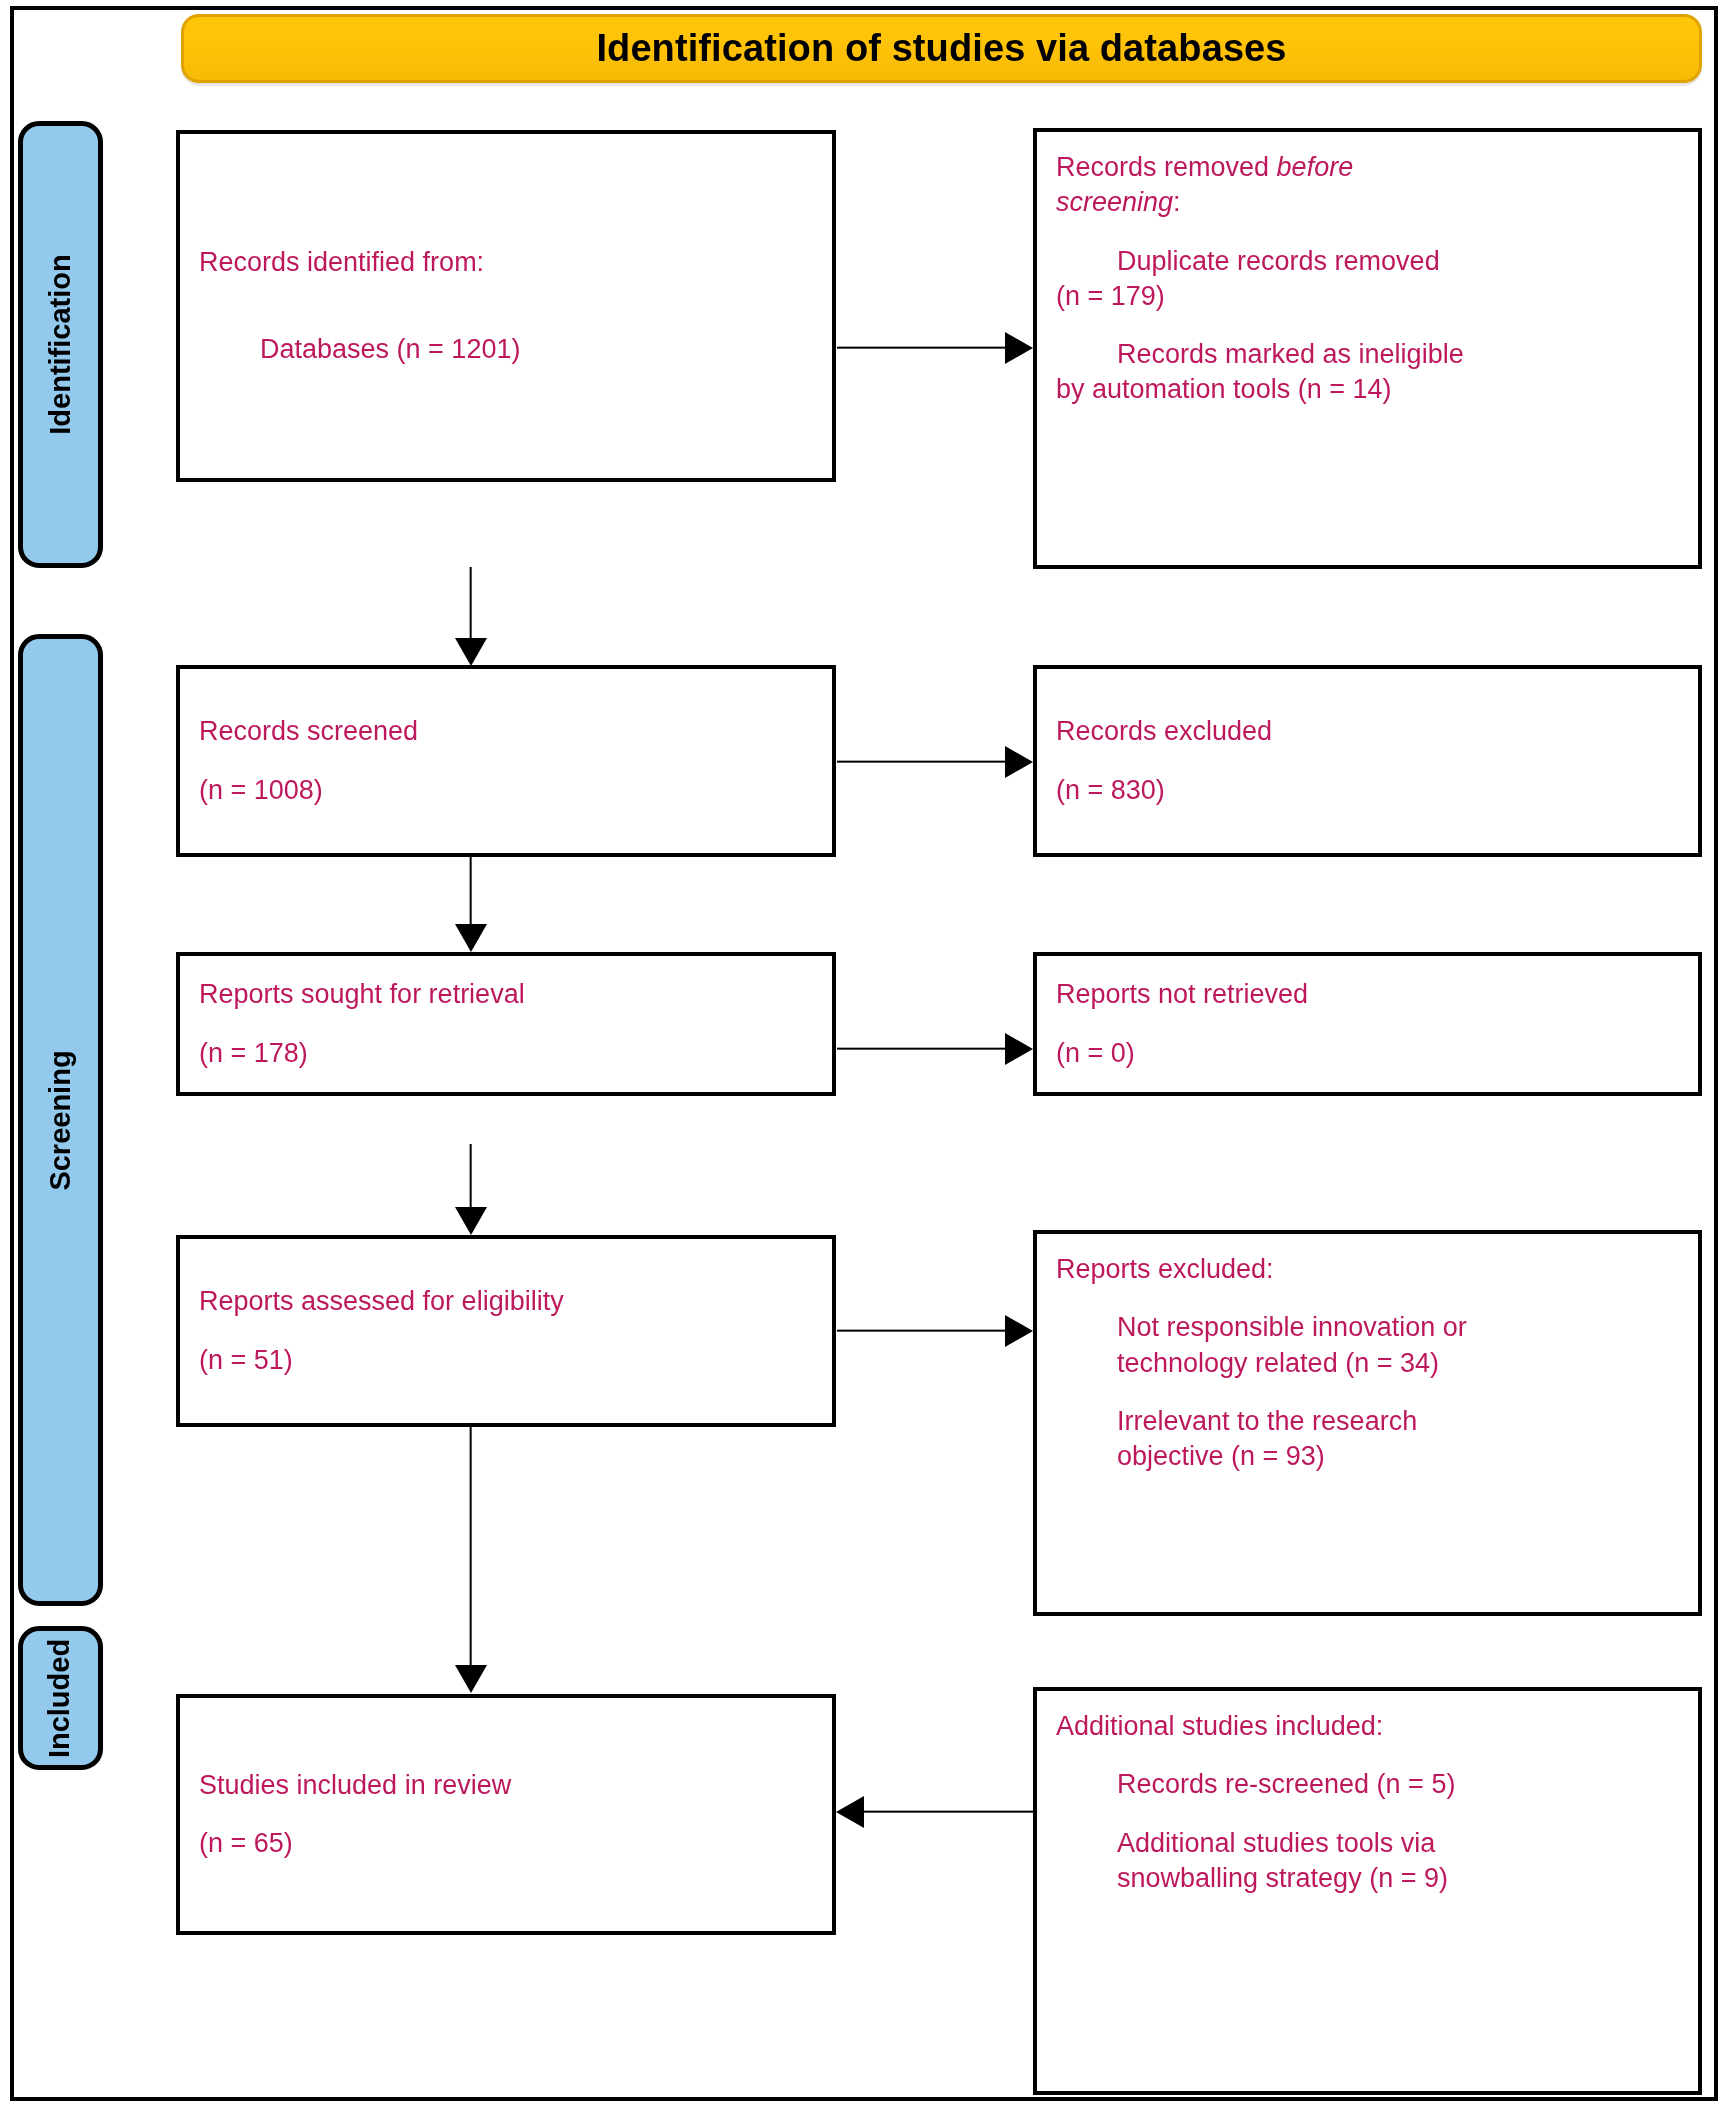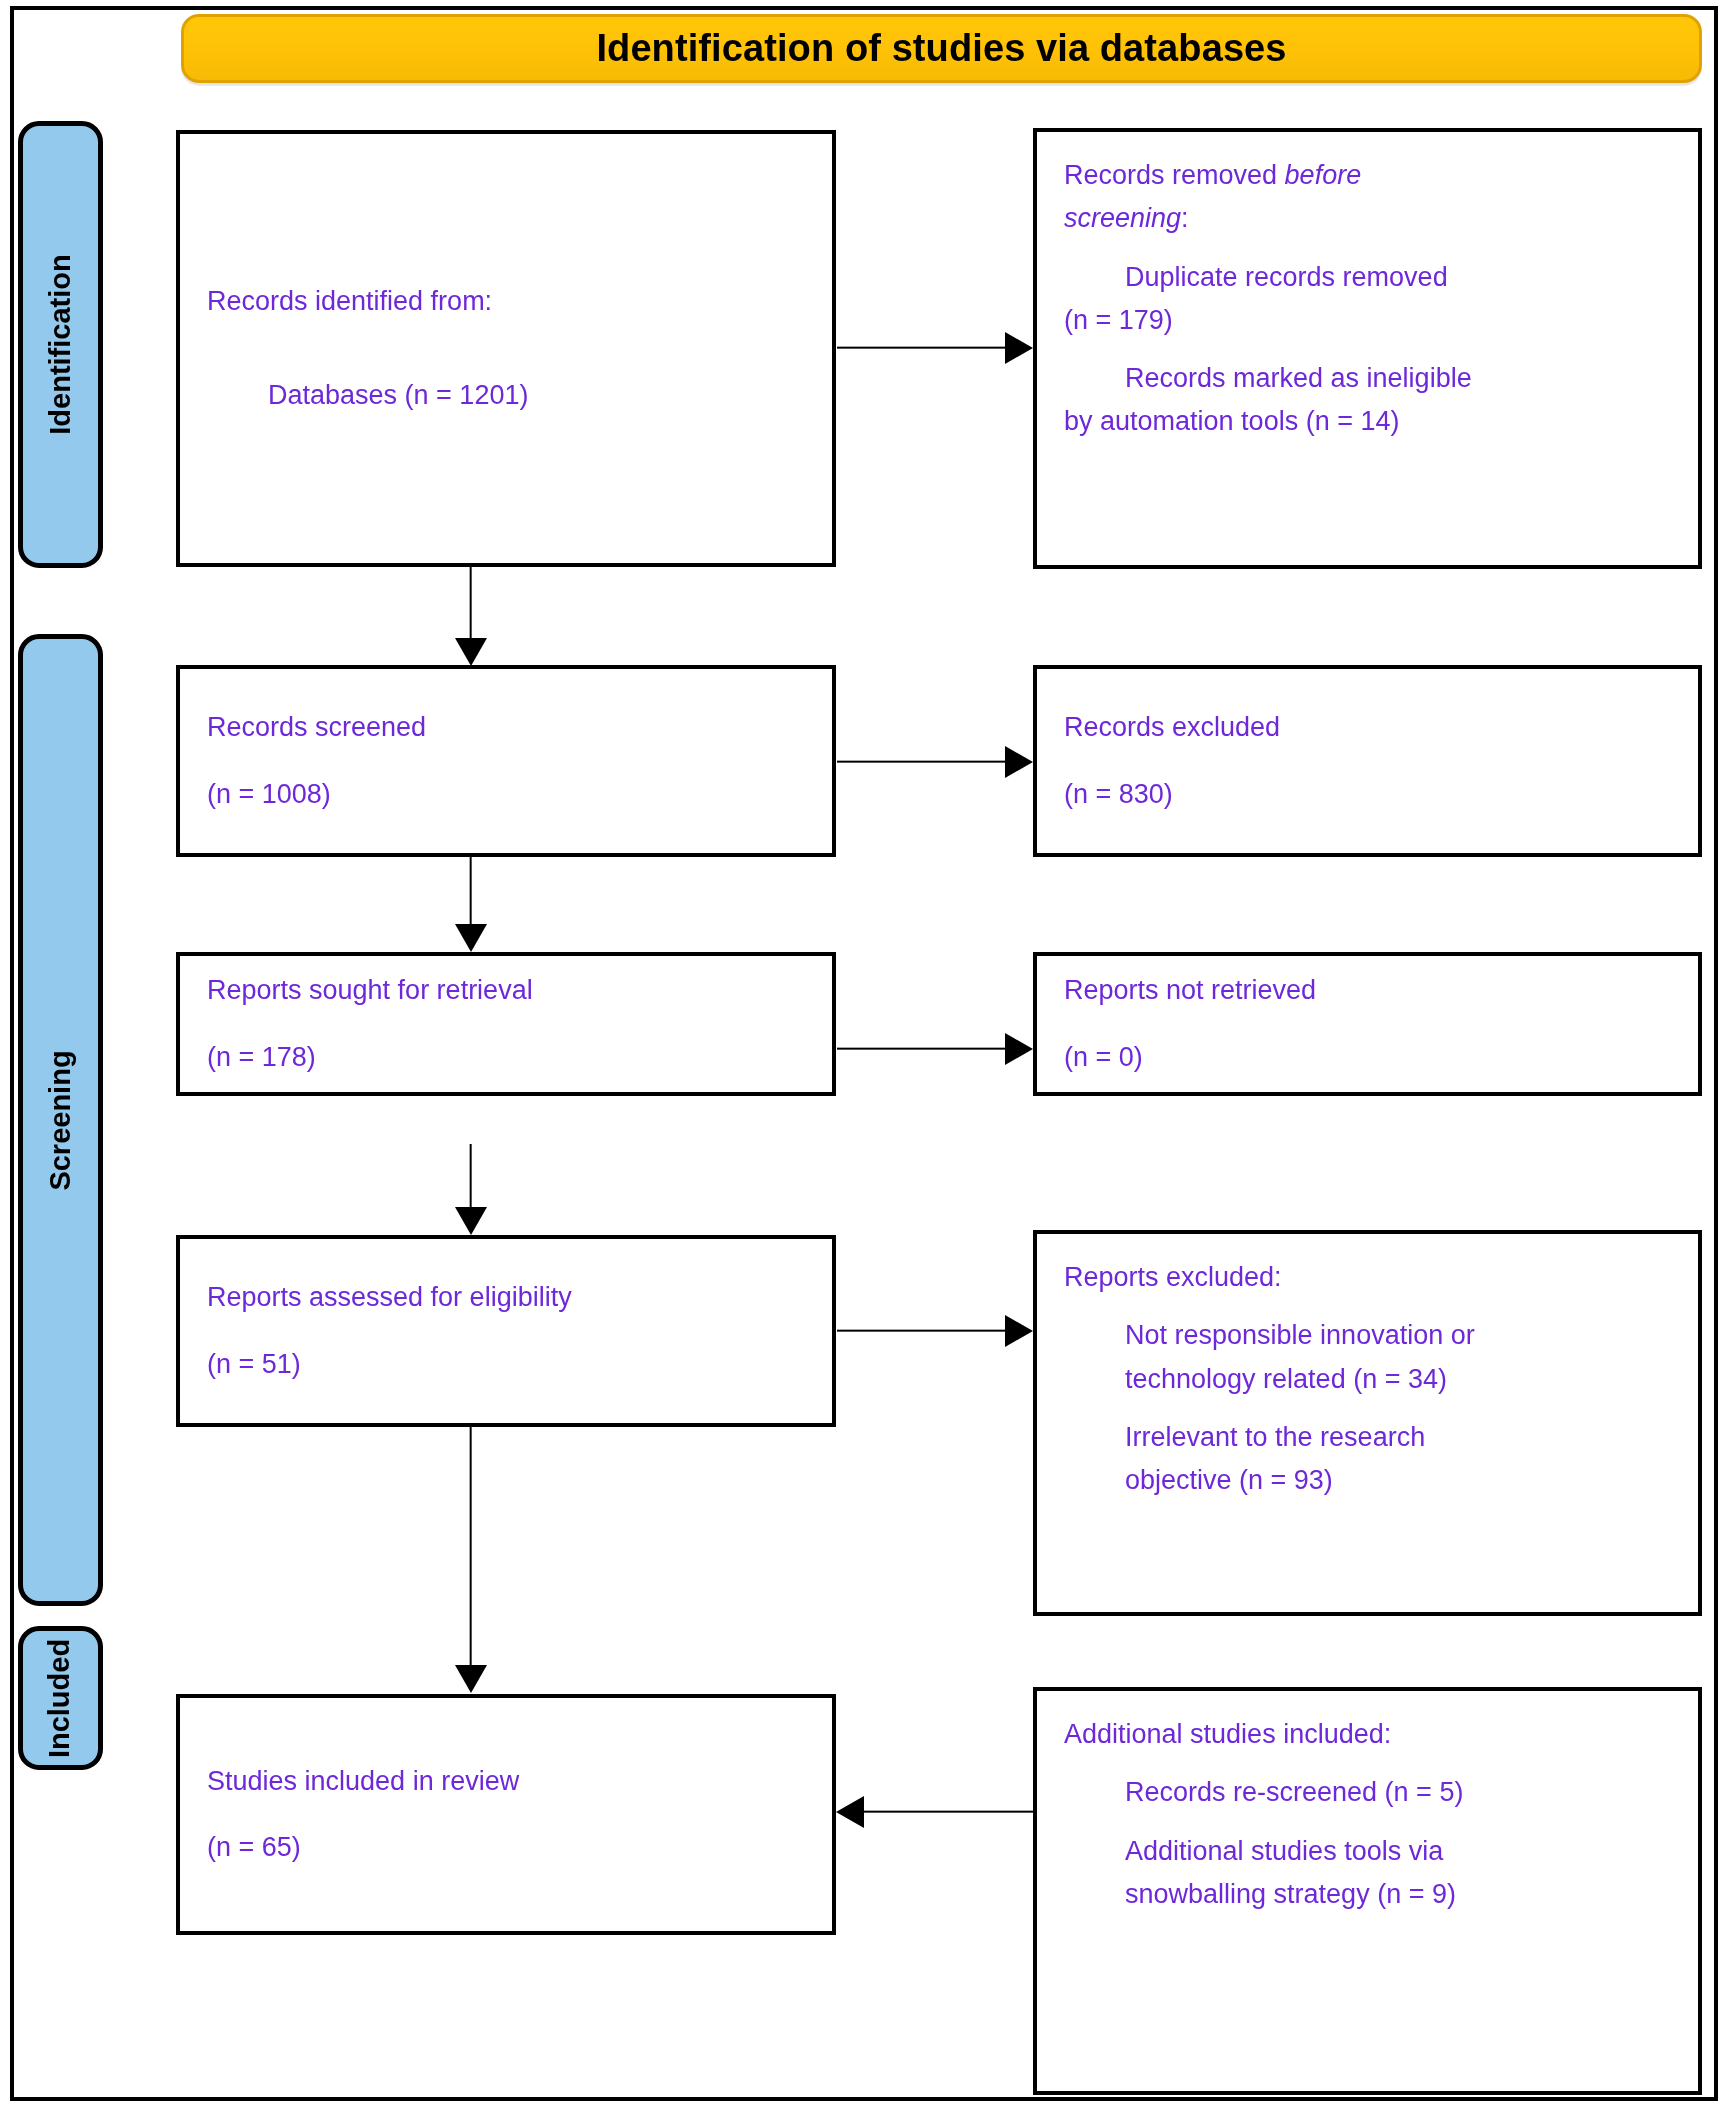--- a/index.html
+++ b/index.html
@@ -68,35 +68,35 @@
 
   
   .box{
     position:absolute;
     background:#ffffff;
     border:4.8px solid #000000;
     box-sizing:border-box;
     padding:18px 19px;
   }
   .box p{
-    margin:8px;
+    margin:0;
     font-size:27px;
     line-height:1.30;
-    color:#6d28d9;
+    color:#be185d;
   }
   .box p.gap{ margin-top:23.4px; }
   .box p.indent{ padding-left:61px; text-indent:0px; }
   .box p em{ font-style:italic; }
 
   
   .col-left{  left:176px;  width:660px; }
   .col-right{ left:1033px; width:669px; }
 
   
-  .r1{ top:130px;  height:437px;gap:28px; }
+  .r1{ top:130px;  height:352px;gap:28px; }
   .r1r{ top:128px; height:441px; }
   .r2{ top:665px; height:192px; }
   .r3{ top:952px; height:144px; }
   .r4{ top:1235px; height:192px; }
   .r4r{ top:1230px; height:386px; }
   .r5{ top:1694px; height:241px; }
   .r5r{ top:1687px; height:408px; }
 
   
   .box.vcenter{ display:flex; flex-direction:column; justify-content:center; }

